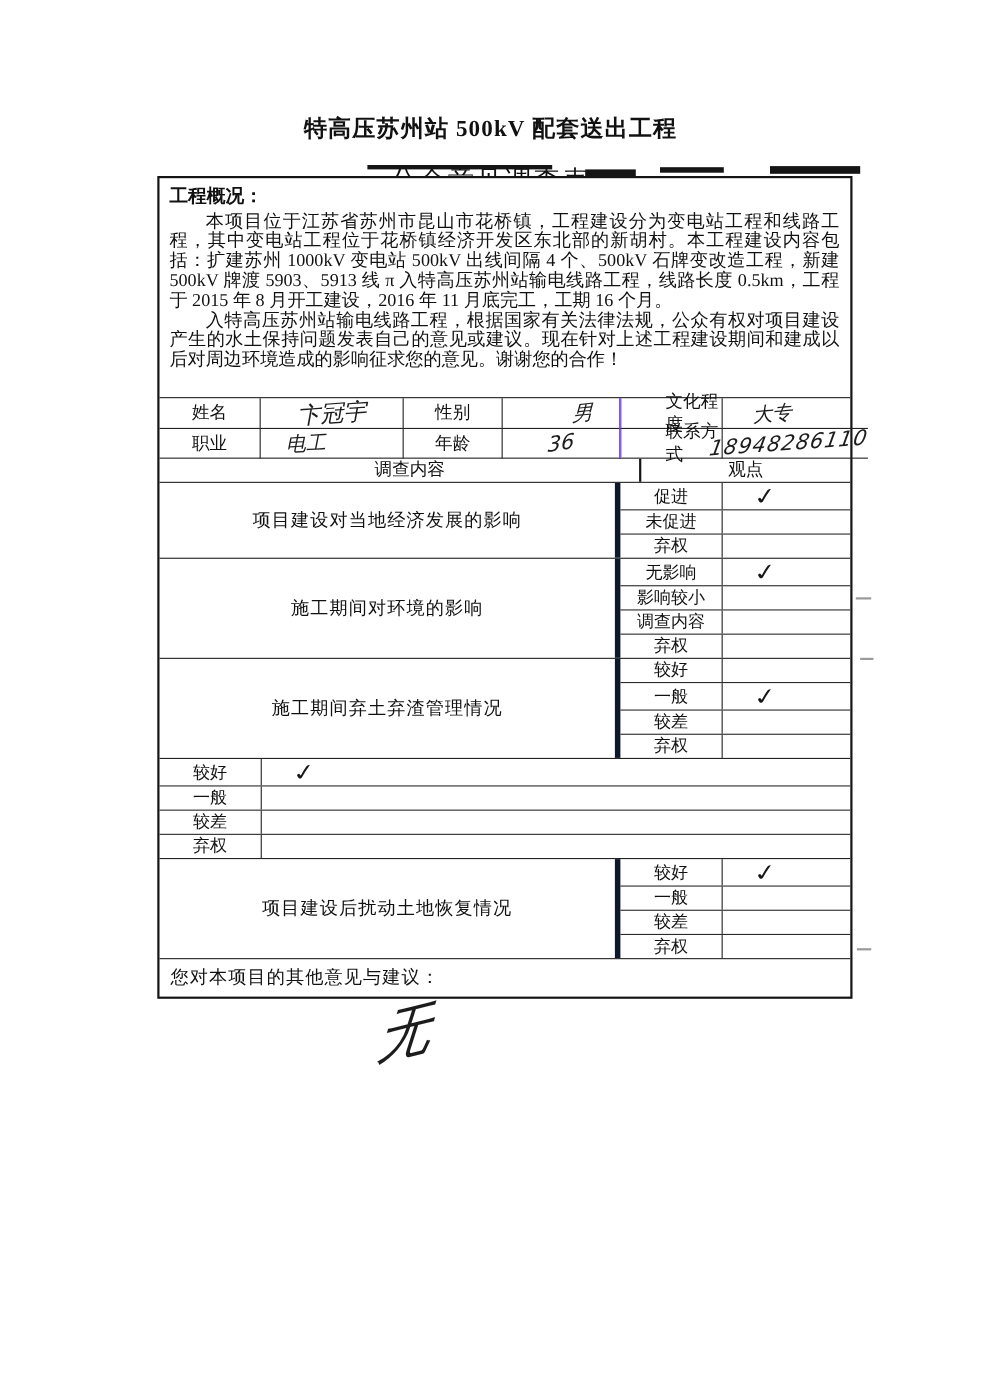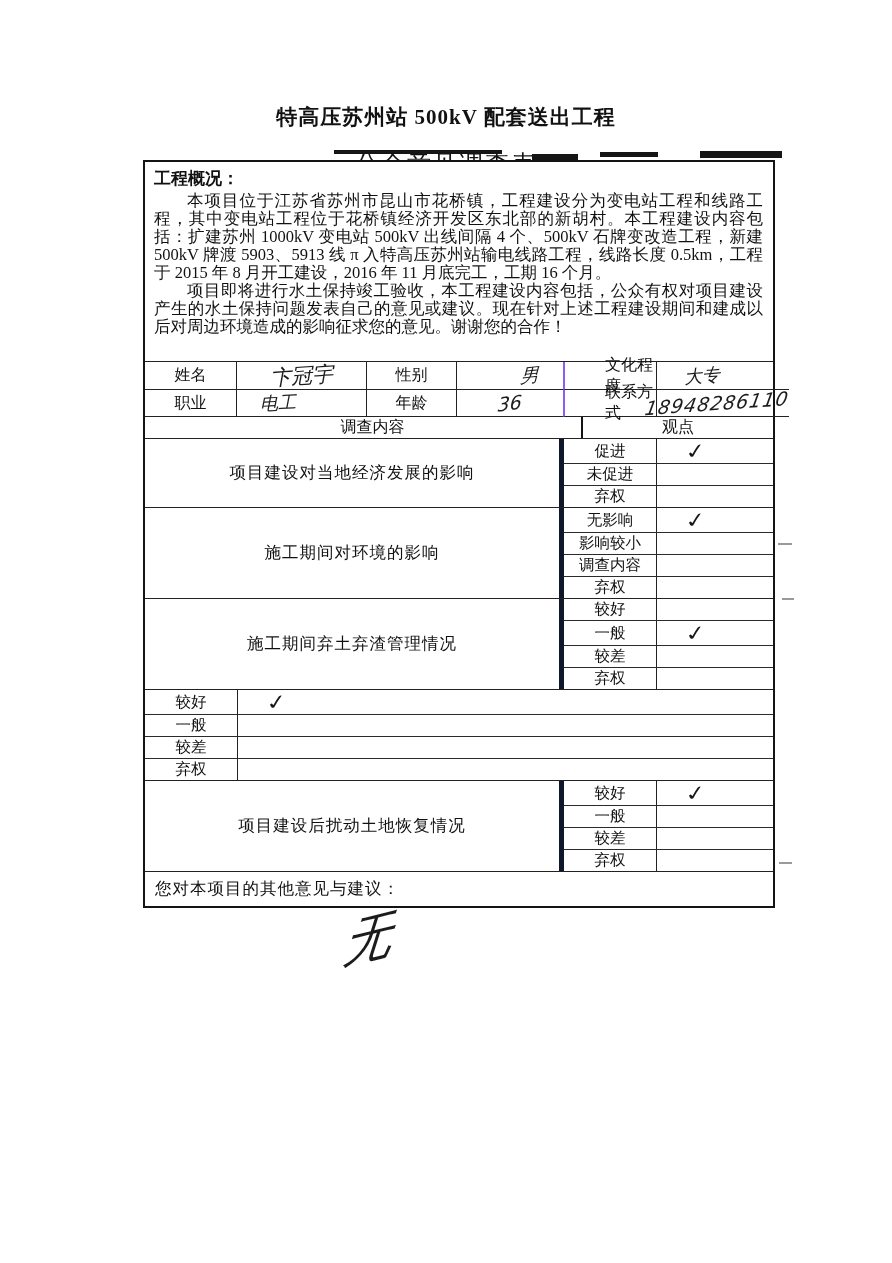--- a/index.html
+++ b/index.html
@@ -89,21 +89,21 @@
   <div class="smudge" style="left:700px; top:151px; width:82px; height:7px;"></div>
   <div class="artifact" style="left:778px; top:543px; width:14px; height:2px;"></div>
   <div class="artifact" style="left:782px; top:598px; width:12px; height:2px;"></div>
   <div class="artifact" style="left:779px; top:862px; width:13px; height:2px;"></div>
 
   <div class="form-table">
 
     <div class="sec overview">
       <div class="overview-heading">工程概况：</div>
       <p>本项目位于江苏省苏州市昆山市花桥镇，工程建设分为变电站工程和线路工程，其中变电站工程位于花桥镇经济开发区东北部的新胡村。本工程建设内容包括：扩建苏州 1000kV 变电站 500kV 出线间隔 4 个、500kV 石牌变改造工程，新建 500kV 牌渡 5903、5913 线 π 入特高压苏州站输电线路工程，线路长度 0.5km，工程于 2015 年 8 月开工建设，2016 年 11 月底完工，工期 16 个月。</p>
-      <p>项目即将进行水土保持竣工验收，本工程建设内容包括，公众有权对项目建设产生的水土保持问题发表自己的意见或建议。现在针对上述工程建设期间和建成以后对周边环境造成的影响征求您的意见。谢谢您的合作！</p>
+      <p>入特高压苏州站输电线路工程，根据国家有关法律法规，公众有权对项目建设产生的水土保持问题发表自己的意见或建议。现在针对上述工程建设期间和建成以后对周边环境造成的影响征求您的意见。谢谢您的合作！</p>
     </div>
 
     <div class="info-grid">
       <div class="cell r1">姓名</div>
       <div class="cell r1">
         <span class="hand hand-name">卞冠宇</span>
       </div>
       <div class="cell r1">性别</div>
       <div class="cell r1">
         <span class="hand hand-gender">男</span>

